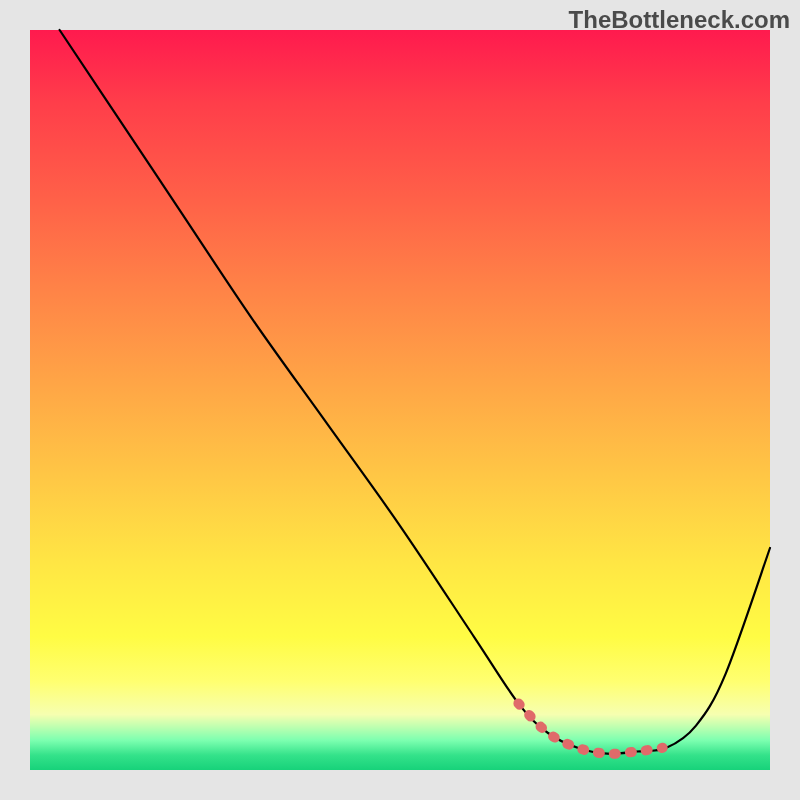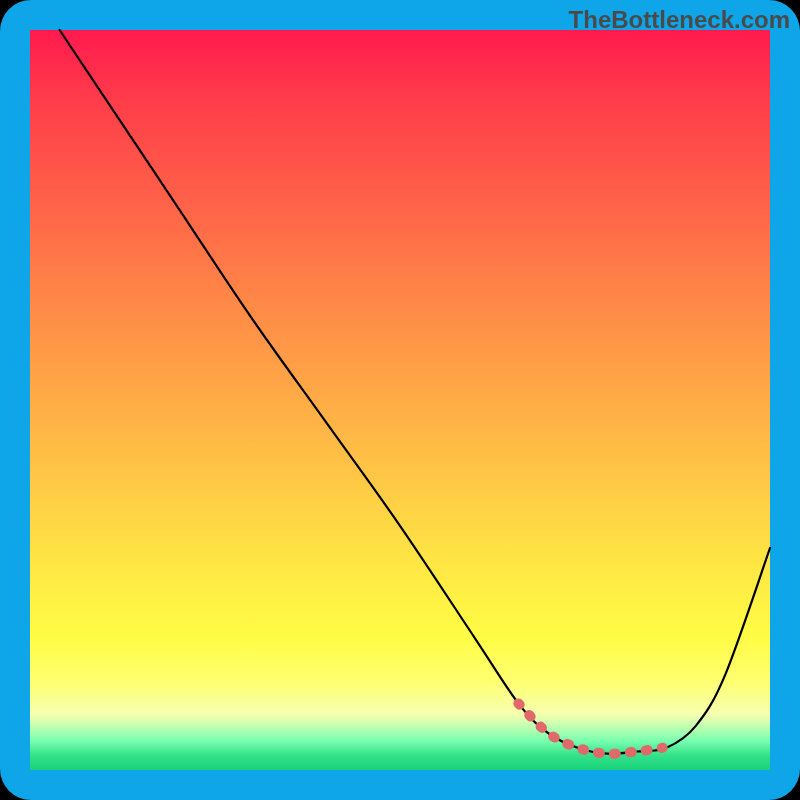--- a/index.html
+++ b/index.html
@@ -1,22 +1,21 @@
 <!DOCTYPE html>
 <html><head>
 <meta charset="utf-8">
 <style>
   * { margin: 0; padding: 0; box-sizing: border-box; }
   html, body { width: 800px; height: 800px; overflow: hidden; background: #000; }
   .frame {
     position: relative;
     width: 800px;
     height: 800px;
-    background: #0ea5e9;
-    border-radius: 31px;
+    background: #e5e5e5;
   }
   .watermark {
     position: absolute;
     top: 6px;
     right: 10px;
     font-family: Arial, Helvetica, sans-serif;
     font-size: 24px;
     font-weight: bold;
     color: #4a4a4a;
     letter-spacing: 0;

